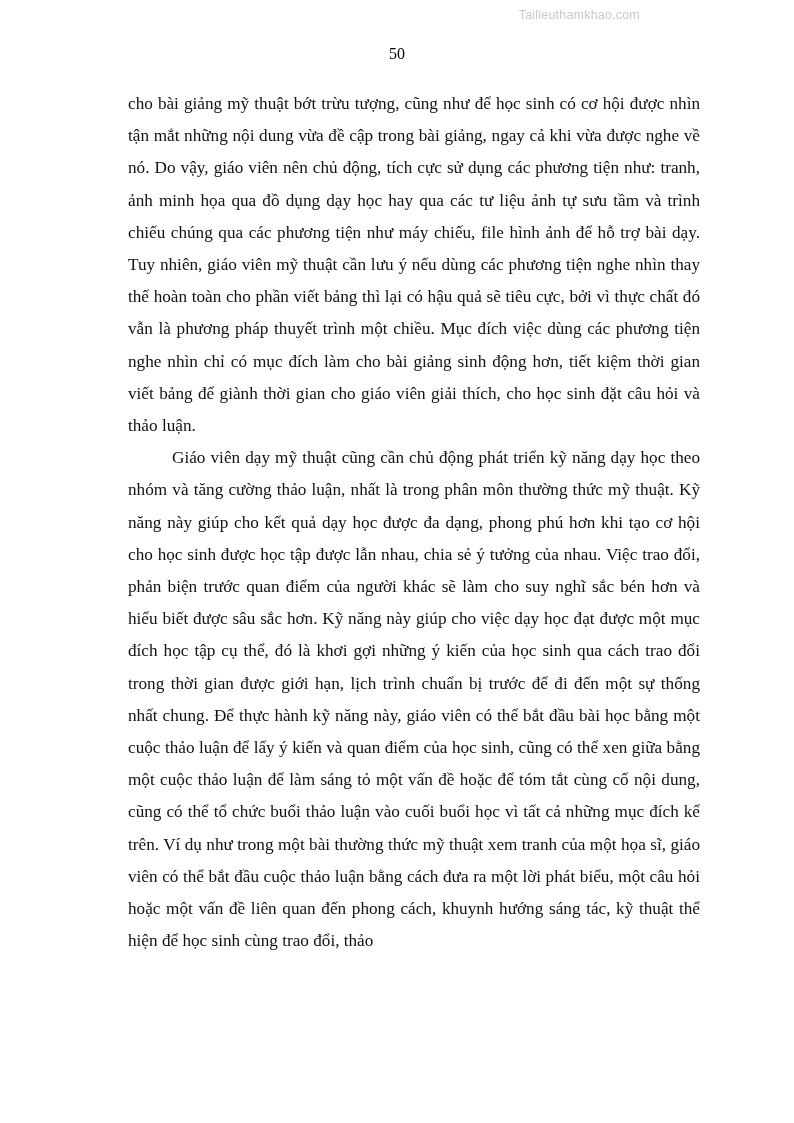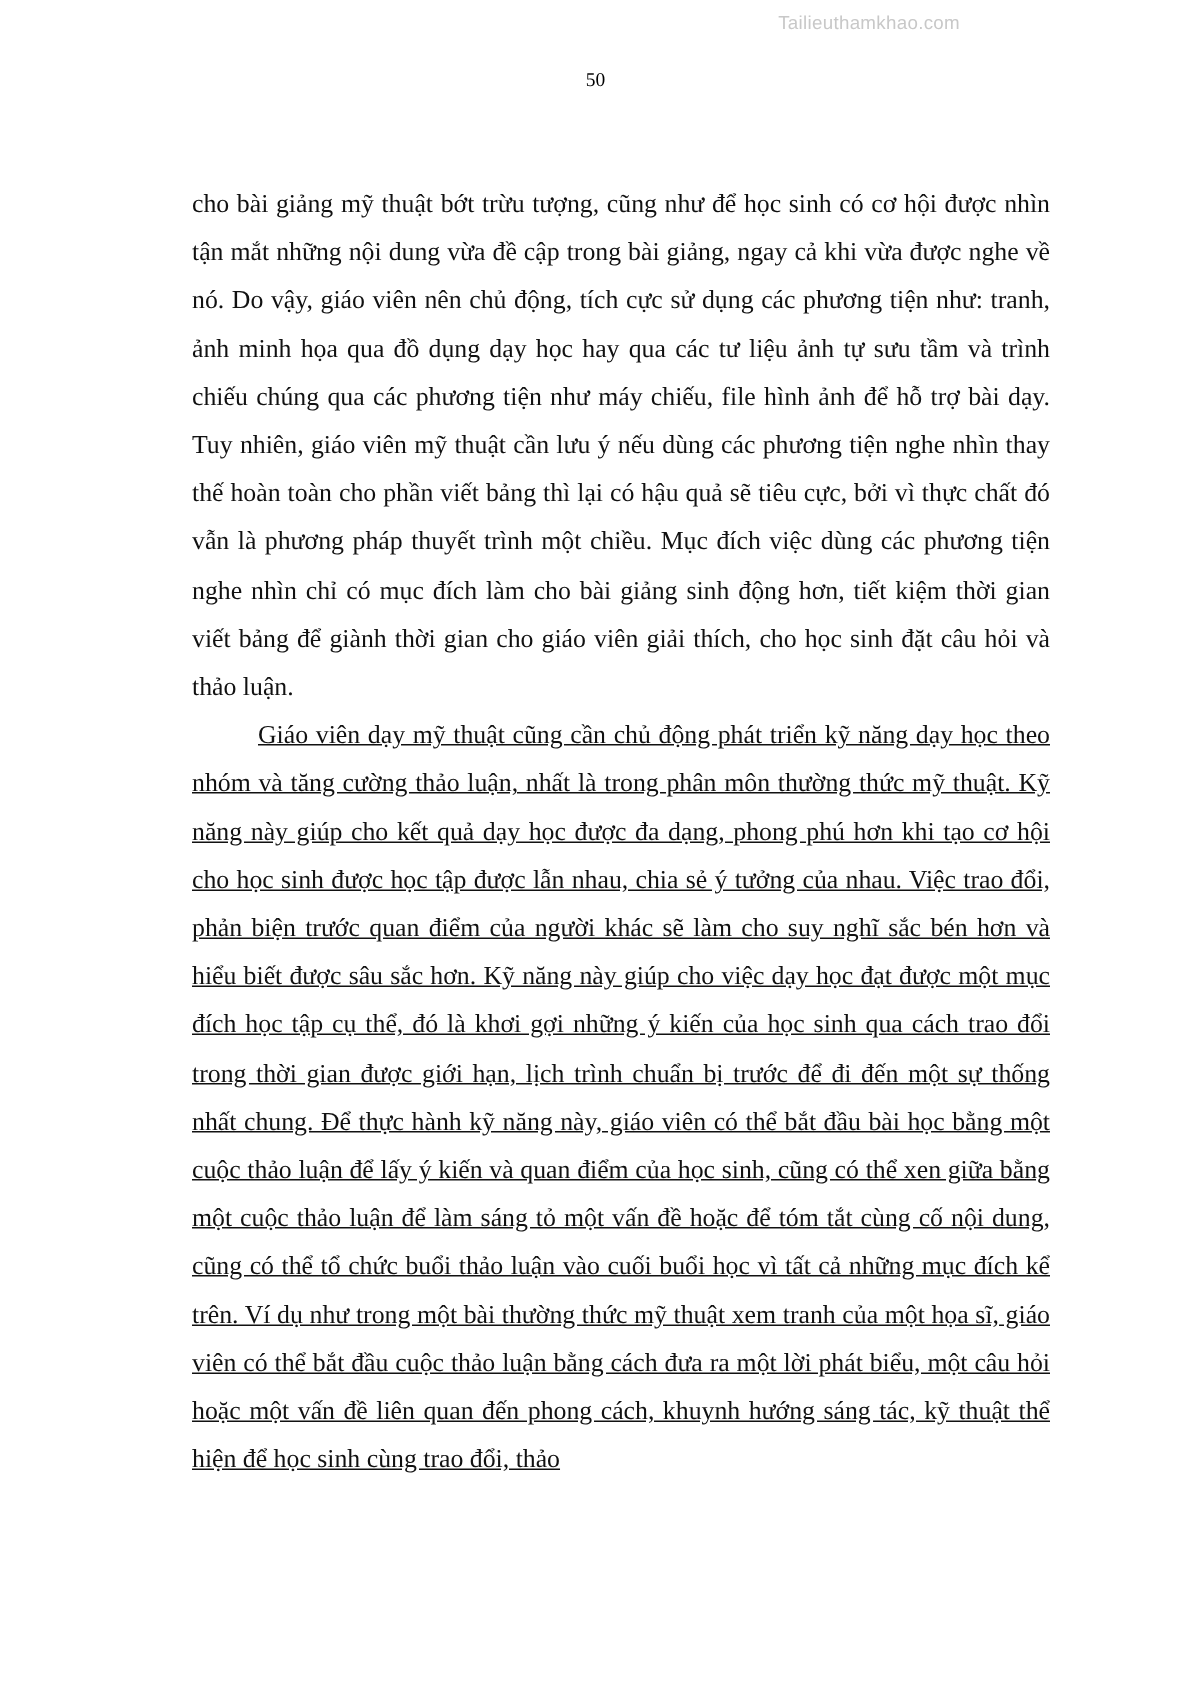--- a/index.html
+++ b/index.html
@@ -31,41 +31,40 @@
     letter-spacing: 0.2px;
     user-select: none;
   }
   .page-number {
     position: absolute;
     top: 45px;
     left: 0;
     width: 794px;
     text-align: center;
     font-family: "Liberation Serif", serif;
-    font-size: 13px;
+    font-size: 16px;
     color: #000;
   }
   .content {
     position: absolute;
-    top: 120px;
+    top: 88px;
     left: 128px;
     width: 572px;
   }
   .para {
     margin: 0;
     text-align: justify;
     text-justify: inter-word;
     font-size: 17.2px;
     line-height: 32.2px;
     color: #111;
     hyphens: none;
   }
   .para + .para {
     margin-top: 0px;
-    text-decoration: underline;
   }
   .indent {
     text-indent: 44px;
   }
   
 </style>
 </head>
 <body>
 
 <div class="page">

